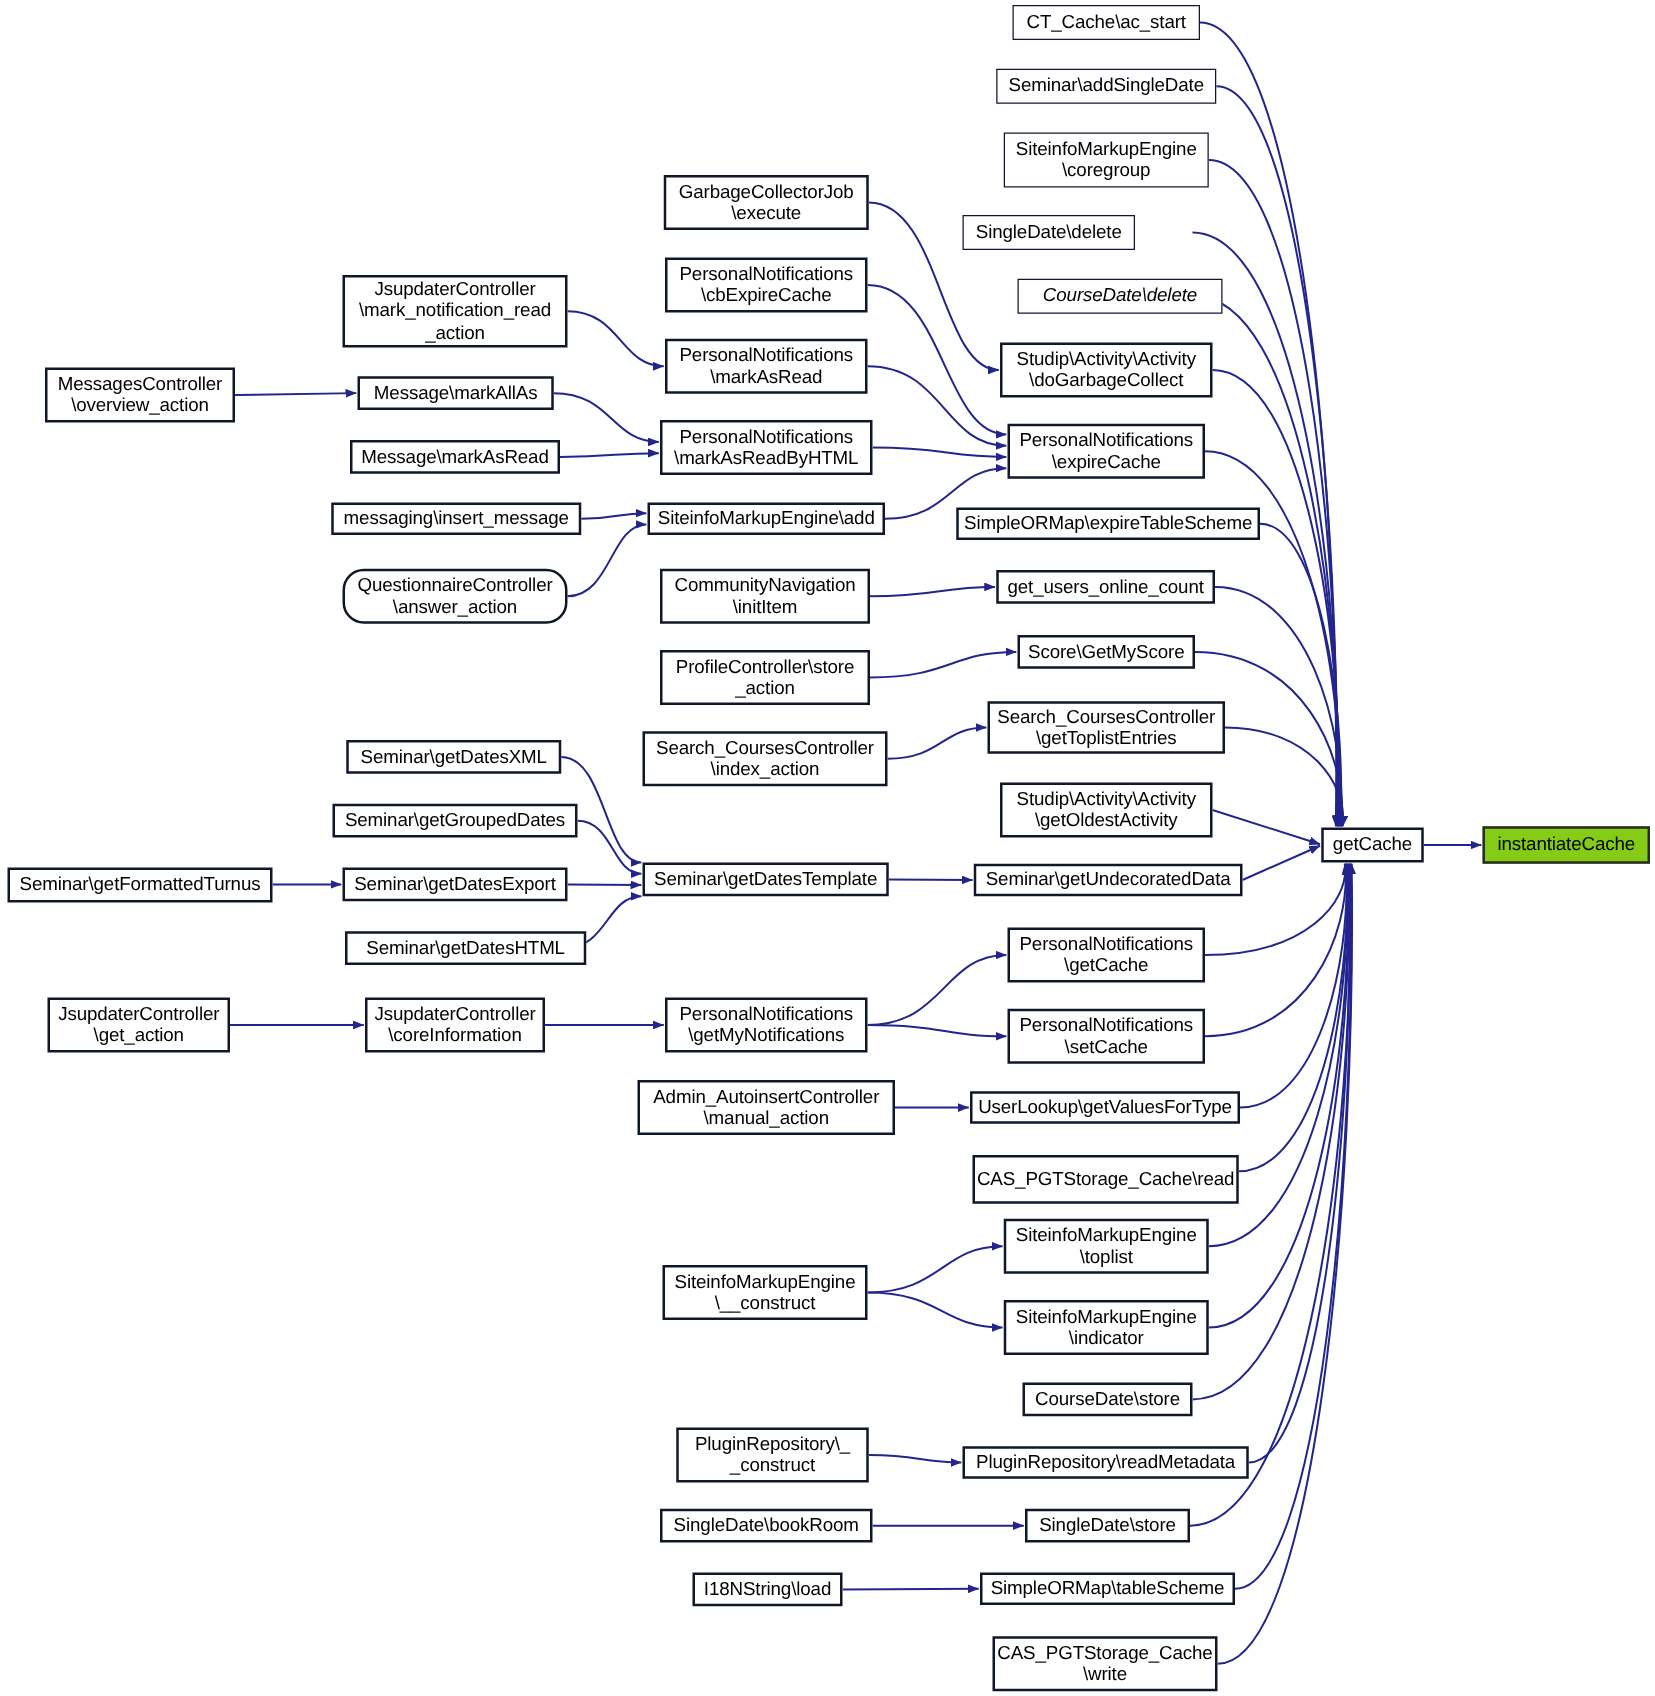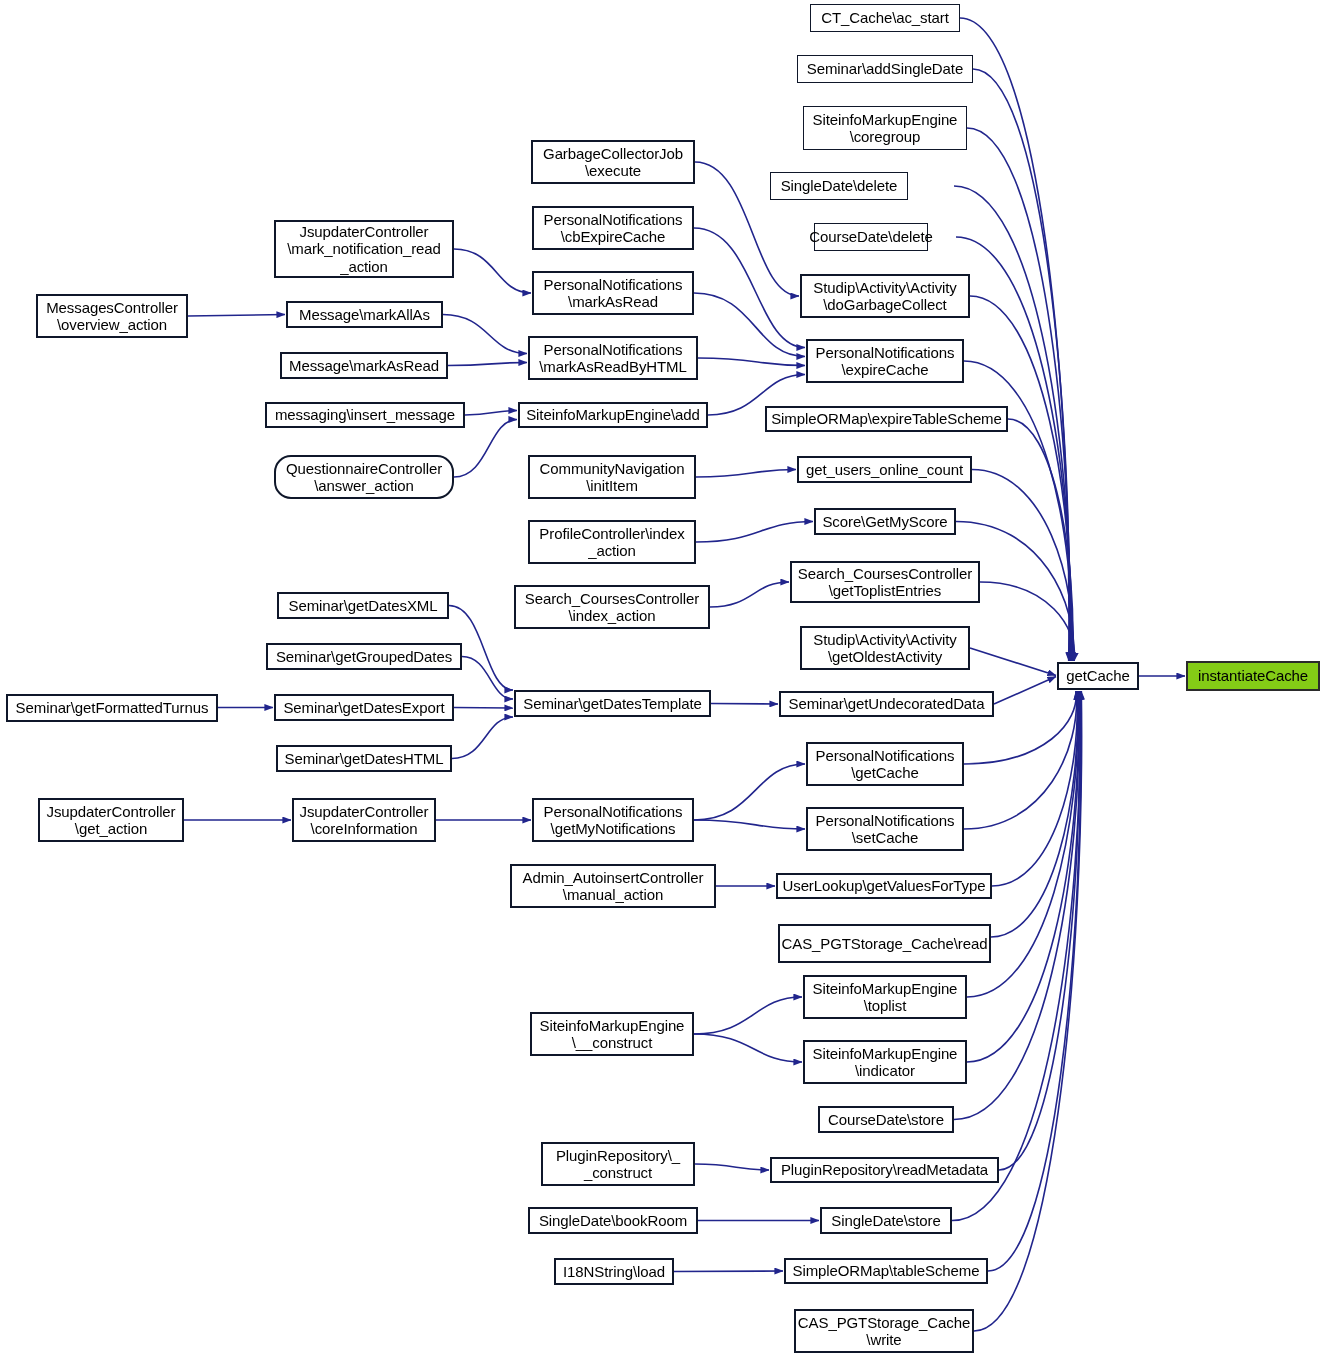--- a/index.html
+++ b/index.html
@@ -113,21 +113,21 @@
         <path d="M218,707.5 L273,707.5" marker-end="url(#arrow)"></path>
         <path d="M184,820 L291,820" marker-end="url(#arrow)"></path>
         <path d="M436,820 L531,820" marker-end="url(#arrow)"></path>
       </g>
   </svg>
 <div class="node" style="left: 810px; top: 4px; width: 150px; height: 28px;">CT_Cache\ac_start</div>
     <div class="node" style="left: 797px; top: 55px; width: 176px; height: 28px;">Seminar\addSingleDate</div>
     <div class="node" style="left: 803px; top: 106px; width: 164px; height: 44px;">SiteinfoMarkupEngine
 \coregroup</div>
     <div class="node" style="left: 770px; top: 172px; width: 138px; height: 28px;">SingleDate\delete</div>
-    <div class="node" style="left: 814px; top: 223px; width: 114px; height: 28px;">CourseDate\delete</div>
+    <div class="node" style="left: 814px; top: 223px; width: 164px; height: 28px; font-style: italic;">CourseDate\delete</div>
     <div class="node thick" style="left: 800px; top: 274px; width: 170px; height: 44px;">Studip\Activity\Activity
 \doGarbageCollect</div>
     <div class="node thick" style="left: 806px; top: 339px; width: 158px; height: 44px;">PersonalNotifications
 \expireCache</div>
     <div class="node thick" style="left: 765px; top: 406px; width: 243px; height: 26px;">SimpleORMap\expireTableScheme</div>
     <div class="node thick" style="left: 797px; top: 456px; width: 175px; height: 27px;">get_users_online_count</div>
     <div class="node thick" style="left: 814px; top: 508px; width: 142px; height: 27px;">Score\GetMyScore</div>
     <div class="node thick" style="left: 790px; top: 561px; width: 190px; height: 42px;">Search_CoursesController
 \getToplistEntries</div>
     <div class="node thick" style="left: 800px; top: 626px; width: 170px; height: 44px;">Studip\Activity\Activity
@@ -153,21 +153,21 @@
 \execute</div>
     <div class="node thick" style="left: 532px; top: 206px; width: 162px; height: 44px;">PersonalNotifications
 \cbExpireCache</div>
     <div class="node thick" style="left: 532px; top: 271px; width: 162px; height: 44px;">PersonalNotifications
 \markAsRead</div>
     <div class="node thick" style="left: 528px; top: 336px; width: 170px; height: 44px;">PersonalNotifications
 \markAsReadByHTML</div>
     <div class="node thick" style="left: 518px; top: 402px; width: 190px; height: 26px;">SiteinfoMarkupEngine\add</div>
     <div class="node thick" style="left: 528px; top: 455px; width: 168px; height: 44px;">CommunityNavigation
 \initItem</div>
-    <div class="node thick" style="left: 528px; top: 520px; width: 168px; height: 44px;">ProfileController\index
+    <div class="node thick" style="left: 528px; top: 520px; width: 168px; height: 44px;">ProfileController\store
 _action</div>
     <div class="node thick" style="left: 514px; top: 585px; width: 196px; height: 44px;">Search_CoursesController
 \index_action</div>
     <div class="node thick" style="left: 514px; top: 690px; width: 197px; height: 27px;">Seminar\getDatesTemplate</div>
     <div class="node thick" style="left: 532px; top: 798px; width: 162px; height: 44px;">PersonalNotifications
 \getMyNotifications</div>
     <div class="node thick" style="left: 510px; top: 864px; width: 206px; height: 44px;">Admin_AutoinsertController
 \manual_action</div>
     <div class="node thick" style="left: 530px; top: 1012px; width: 164px; height: 44px;">SiteinfoMarkupEngine
 \__construct</div>
@@ -179,21 +179,21 @@
 \mark_notification_read
 _action</div>
     <div class="node thick" style="left: 286px; top: 301px; width: 157px; height: 27px;">Message\markAllAs</div>
     <div class="node thick" style="left: 280px; top: 352px; width: 168px; height: 27px;">Message\markAsRead</div>
     <div class="node thick" style="left: 265px; top: 402px; width: 200px; height: 26px;">messaging\insert_message</div>
     <div class="node thick" style="left: 274px; top: 455px; width: 180px; height: 44px; border-radius: 17px;">QuestionnaireController
 \answer_action</div>
     <div class="node thick" style="left: 277px; top: 592px; width: 172px; height: 27px;">Seminar\getDatesXML</div>
     <div class="node thick" style="left: 266px; top: 643px; width: 196px; height: 27px;">Seminar\getGroupedDates</div>
     <div class="node thick" style="left: 274px; top: 694px; width: 180px; height: 27px;">Seminar\getDatesExport</div>
-    <div class="node thick" style="left: 276px; top: 745px; width: 176px; height: 27px;">Seminar\getDatesHTML</div>
+    <div class="node thick" style="left: 276px; top: 745px; width: 193px; height: 27px;">Seminar\getDatesHTML</div>
     <div class="node thick" style="left: 292px; top: 798px; width: 144px; height: 44px;">JsupdaterController
 \coreInformation</div>
     <div class="node thick" style="left: 36px; top: 294px; width: 152px; height: 44px;">MessagesController
 \overview_action</div>
     <div class="node thick" style="left: 6px; top: 694px; width: 212px; height: 28px;">Seminar\getFormattedTurnus</div>
     <div class="node thick" style="left: 38px; top: 798px; width: 146px; height: 44px;">JsupdaterController
 \get_action</div>
     <div class="node thick" style="left: 1057px; top: 662px; width: 82px; height: 28px;">getCache</div>
     <div class="node thick highlight" style="left: 1186px; top: 661px; width: 134px; height: 30px;">instantiateCache</div>
   </div>

